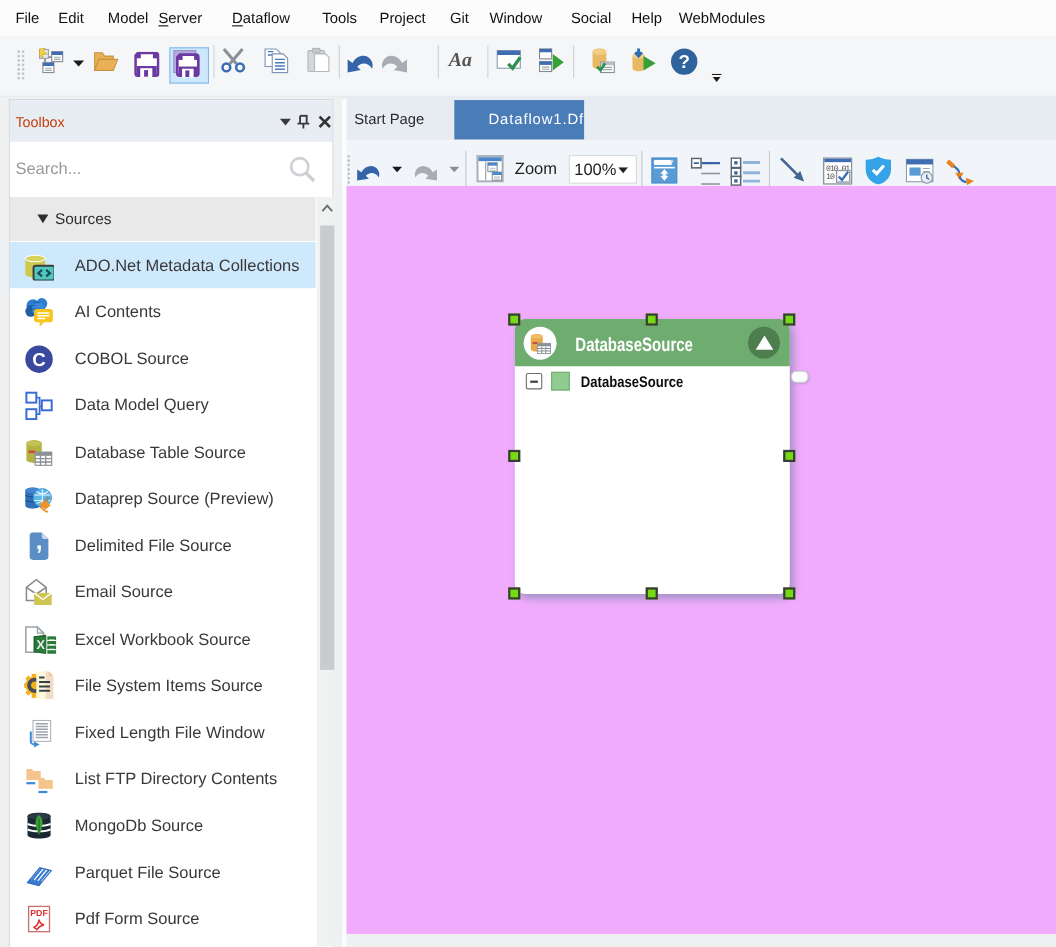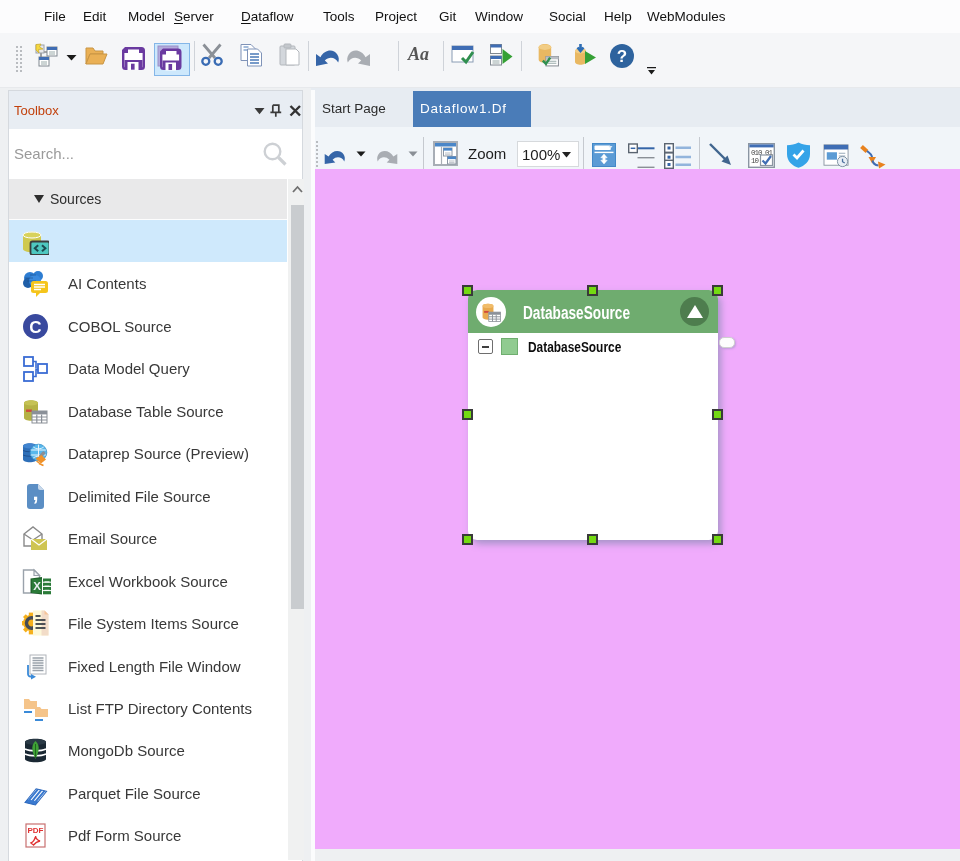--- a/index.html
+++ b/index.html
@@ -2,21 +2,21 @@
 <html><head>
 <meta charset="utf-8">
 <style>
 * { margin:0; padding:0; box-sizing:border-box; }
 html,body { width:960px; height:861px; overflow:hidden; }
 body { font-family:"Liberation Sans", sans-serif; background:#eef0f2; position:relative; }
 .abs { position:absolute; }
 
 
 #menubar { left:0; top:0; width:960px; height:33px; background:#fcfcfd; }
-#menubar span { position:absolute; top:9px; font-size:13.5px; color:#111;margin-left:30px; }
+#menubar span { position:absolute; top:9px; font-size:13.5px; color:#111; }
 u.k { text-decoration:underline; text-underline-offset:2px; }
 
 
 #toolbar1 { left:0; top:33px; width:960px; height:55px; background:#f5f6f8; border-bottom:1px solid #e7e9ec; }
 .tb1i { position:absolute; top:10px; width:24px; height:24px; }
 .grip { position:absolute; left:15px; top:12px; width:8px; height:28px;
   background-image:radial-gradient(circle, #b9bcc0 1px, transparent 1.2px);
   background-size:4px 4px; }
 .sep1 { position:absolute; top:8px; width:1px; height:30px; background:#cfd3d9; }
 
@@ -32,21 +32,21 @@
 .item .txt { position:absolute; left:59px; top:13px; font-size:15px; color:#383838; }
 .item .ic { position:absolute; left:13px; top:8px; width:27px; height:27px; }
 .hl { background:#cfe9fc; }
 
 #tbscroll { left:279px; top:88px; width:16px; height:681px; background:#f0f1f1; }
 #tbthumb { position:absolute; left:3px; top:26px; width:13px; height:404px; background:#c9cccf; }
 
 
 #tabstrip { left:311px; top:88px; width:649px; height:39px; background:#e7ecf2; }
 .tab1 { position:absolute; left:0; top:0; height:39px; font-size:13.5px; color:#2b2b2b; padding:13px 11px 0; }
-.tab2 { position:absolute; left:102px; top:3px; height:36px; width:118px; background:#4a7cb8; color:#fff; font-size:13.5px; letter-spacing:.8px; text-align:left; padding:10px 0 0 7px; }
+.tab2 { position:absolute; left:102px; top:3px; height:36px; width:118px; background:#4a7cb8; color:#fff; font-size:13.5px; letter-spacing:.8px; text-align:right; padding:10px 0 0 7px; }
 #toolbar2 { left:311px; top:127px; width:649px; height:54px; background:#f1f5f9; }
 .tb2i { position:absolute; top:14px; width:26px; height:26px; }
 .sep2 { position:absolute; top:10px; width:1px; height:34px; background:#c5c9cf; }
 #zoomlbl { position:absolute; left:157px; top:18px; font-size:15px; color:#1d1d1d; }
 #zoombox { position:absolute; left:206px; top:14px; width:62px; height:26px; background:#fff; border:1px solid #d6d9dc; font-size:15px; color:#1d1d1d; padding:4px 0 0 4px; }
 #zoombox .ar { position:absolute; right:6px; top:10px; }
 
 #canvas { left:311px; top:169px; width:649px; height:680px; background:#f0abfc; }
 
 
@@ -212,20 +212,21 @@
     </svg>
   </div>
   <div id="items">
   <div class="item hl" style="top:129px">
     <svg class="ic" viewBox="0 0 27 27">
       <path d="M1 7 c0-1.8 4-3.2 9-3.2 s9 1.4 9 3.2 v14 c0 1.8-4 3.2-9 3.2 s-9-1.4-9-3.2 Z" fill="#cfc94f"></path>
       <ellipse cx="10" cy="7" rx="9" ry="3" fill="#d8d25c" stroke="#fff" stroke-width="1"></ellipse>
       <rect x="8.5" y="13.5" width="19" height="13.5" rx="2" fill="#4ec7c0" stroke="#3c3c3c" stroke-width="1.8"></rect>
       <path d="M16.2 17.3 L12.8 20.3 L16.2 23.3 M20 17.3 L23.4 20.3 L20 23.3" fill="none" stroke="#1d4a50" stroke-width="2"></path>
     </svg>
+    <span class="txt">ADO.Net Metadata Collections</span>
   </div>
   <div class="item" style="top:171.4px">
     <svg class="ic" viewBox="0 0 27 27">
       <circle cx="8" cy="8" r="6" fill="#2d7dd2"></circle>
           <circle cx="16" cy="6" r="5" fill="#2d7dd2"></circle>
       <circle cx="6" cy="13" r="5" fill="#1f5fa8"></circle>
           <circle cx="13" cy="11" r="6" fill="#3a8ade"></circle>
       <path d="M3 8 h8 M5 11 h9 M8 5 h6" stroke="#1a4f8a" stroke-width="1" opacity=".6"></path>
       <rect x="9" y="11" width="17" height="12" rx="2.5" fill="#f5c51c"></rect>
       <path d="M12 14.5 h11 M12 17 h11 M12 19.5 h7" stroke="#fff" stroke-width="1.5"></path>

